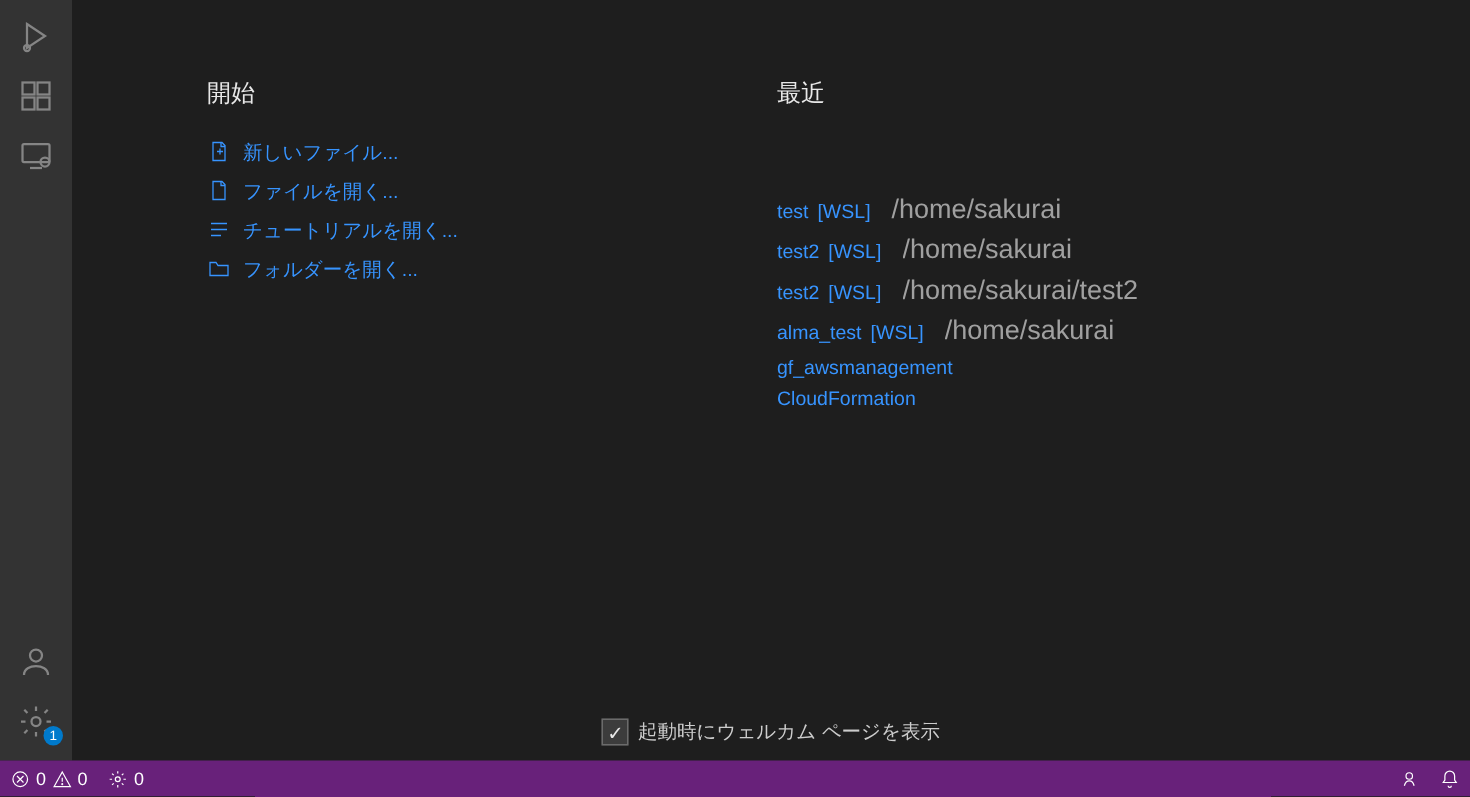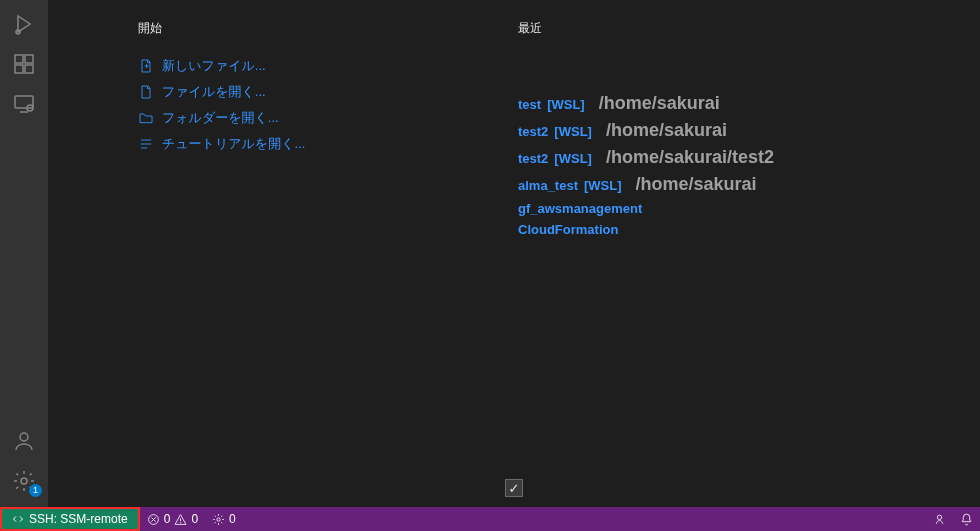--- a/index.html
+++ b/index.html
@@ -48,34 +48,34 @@
   .welcome {
     flex: 1 1 auto;
     display: flex;
     padding: 20px 40px 0 90px;
     gap: 60px;
   }
   .col { display: flex; flex-direction: column; min-width: 0; }
   .col.start { width: 320px; }
   .col.recent { flex: 1 1 auto; gap: 36px; }
   h2.section {
-    font-size: 12px; font-weight: 400; color: #e8e8e8; margin-bottom: 20px;
+    font-size: 16px; font-weight: 400; color: #e8e8e8; margin-bottom: 20px; margin-top: 32px;
   }
   .start-list { display: flex; flex-direction: column; gap: 8px; }
   .start-item {
-    display: flex; align-items: center; gap: 8px;
+    display: flex; align-items: flex-start; gap: 8px;
     color: #3794ff; cursor: pointer; font-size: 13px;
   }
   .start-item .si-icon { width: 16px; height: 16px; flex: 0 0 16px; color: #3794ff; }
   .start-item .si-icon svg { width: 16px; height: 16px; stroke: currentColor; fill: none; stroke-width: 1.3; }
 
   .recent-list { display: flex; flex-direction: column; gap: 6px; }
   .recent-row {
     display: flex; align-items: baseline; gap: 14px;
-    font-size: 13px; white-space: nowrap; overflow: hidden; font-weight: bold;
+    font-size: 13px; white-space: nowrap; overflow: hidden;
   }
   .recent-row .name { color: #3794ff; cursor: pointer; flex: 0 0 auto; }
   .recent-row .tag { color: #3794ff; font-size: 13px; margin-left: -8px; text-align: center; }
   .recent-row .path { color: #a0a0a0; font-size: 18px; overflow: hidden; text-overflow: ellipsis; }
 
   .welcome-footer {
     display: flex; align-items: center; justify-content: center;
     padding: 8px 0 10px 0; gap: 6px; color: #cccccc; font-size: 13px;
   }
   .chk {
@@ -160,29 +160,29 @@
               <span>新しいファイル...</span>
             </div>
             <div class="start-item">
               <span class="si-icon"><svg viewBox="0 0 24 24">
                   <path d="M6 3h9l3 3v15H6zM14 3v4h4"></path>
                 </svg></span>
               <span>ファイルを開く...</span>
             </div>
             <div class="start-item">
               <span class="si-icon"><svg viewBox="0 0 24 24">
+                  <path d="M4 6h16M4 12h16M4 18h10"></path>
+                </svg></span>
+              <span>チュートリアルを開く...</span>
+            </div>
+            <div class="start-item">
+              <span class="si-icon"><svg viewBox="0 0 24 24">
                   <path d="M3 6h6l2 3h10v10H3z"></path>
                 </svg></span>
               <span>フォルダーを開く...</span>
-            </div>
-            <div class="start-item">
-              <span class="si-icon"><svg viewBox="0 0 24 24">
-                  <path d="M4 6h16M4 12h16M4 18h10"></path>
-                </svg></span>
-              <span>チュートリアルを開く...</span>
             </div>
           </div>
       </div>
       <div class="col recent">
         <h2 class="section">最近</h2>
         <div class="recent-list" id="recent-list">
             <div class="recent-row">
               <span class="name">test</span>
               <span class="tag">[WSL]</span>
               <span class="path">/home/sakurai</span>
@@ -206,32 +206,27 @@
               <span class="name">gf_awsmanagement</span>
             </div>
             <div class="recent-row">
               <span class="name">CloudFormation</span>
             </div>
           </div>
       </div>
     </div>
     <div class="welcome-footer">
       <span class="chk">✓</span>
+      <span>起動時にウェルカム ページを表示</span>
     </div>
   </div>
 </div>
 
 <div class="status-bar">
   <div class="status-left">
-    <div class="remote-ind">
-      <svg viewBox="0 0 24 24">
-          <path d="M8 7l-5 5 5 5M16 7l5 5-5 5"></path>
-        </svg>
-      <span>SSH: SSM-remote</span>
-    </div>
     <div class="status-item">
       <svg viewBox="0 0 24 24">
           <circle cx="12" cy="12" r="9"></circle>
           <path d="M8 8l8 8M16 8l-8 8"></path>
         </svg>
       <span>0</span>
       <svg viewBox="0 0 24 24">
           <path d="M12 3l10 18H2z"></path>
           <path d="M12 10v5"></path>
           <circle cx="12" cy="18" r="0.5"></circle>

